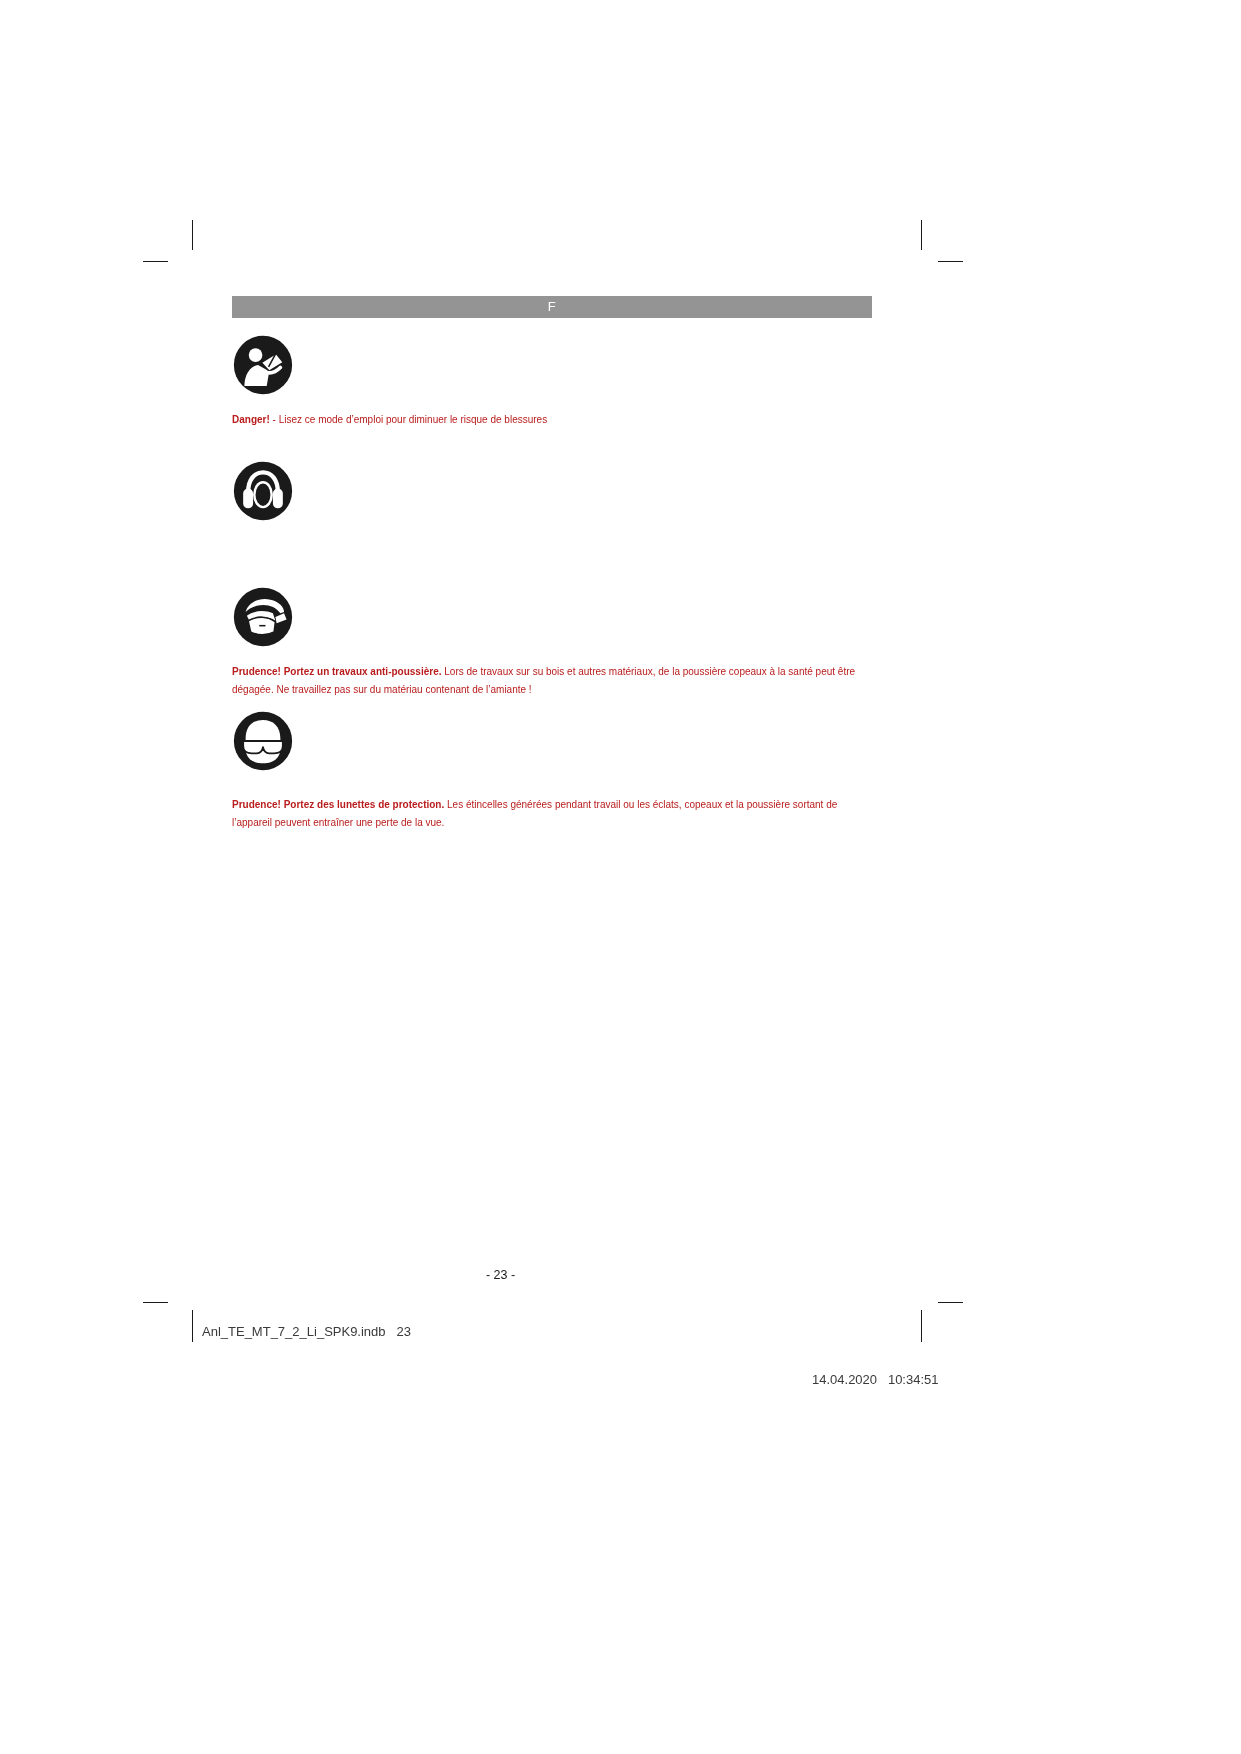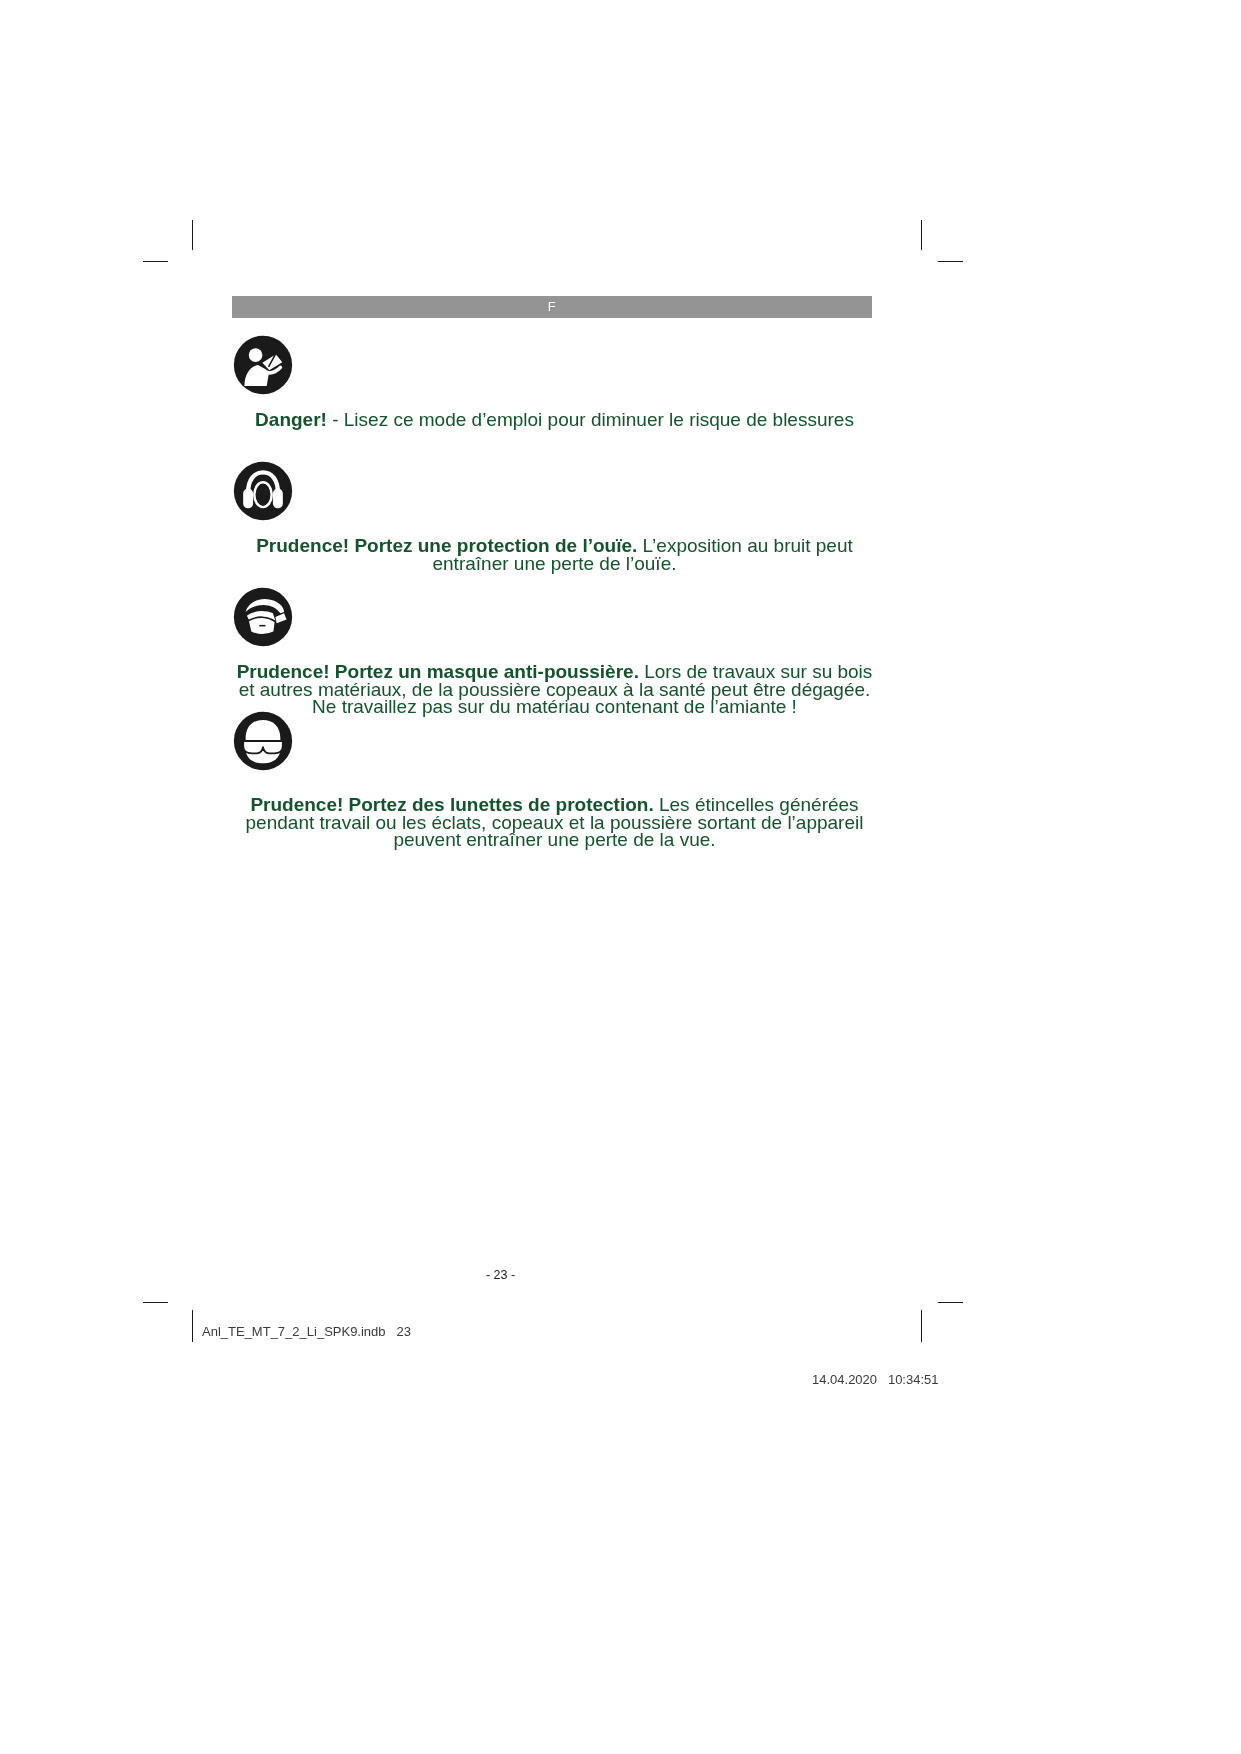--- a/index.html
+++ b/index.html
@@ -47,24 +47,24 @@
     position: absolute;
     left: 232px;
     width: 645px;
   }
   .pictogram {
     display: block;
     width: 62px;
     height: 62px;
   }
   .block-text {
-    font-size: 19px;
+    font-size: 10px;
     line-height: 17.5px;
-    color: #14532d;
-    text-align: center;
+    color: #b91c1c;
+    text-align: left;
   }
   .block-text b {
     font-weight: bold;
   }
 
   
   .page-number {
     position: absolute;
     left: 0;
     top: 1268px;
@@ -120,36 +120,33 @@
 
   <div class="safety-block" style="top:460px;">
     <svg class="pictogram" viewBox="0 0 100 100">
       <circle cx="50" cy="50" r="47" fill="#1a1a1a"></circle>
       <path d="M26 52 C26 32, 36 20, 50 20 C64 20, 74 32, 74 52" fill="none" stroke="#ffffff" stroke-width="7" stroke-linecap="round"></path>
       <rect x="18" y="46" width="16" height="32" rx="8" fill="#ffffff"></rect>
       <rect x="66" y="46" width="16" height="32" rx="8" fill="#ffffff"></rect>
       <ellipse cx="50" cy="56" rx="16" ry="22" fill="#ffffff"></ellipse>
       <ellipse cx="50" cy="56" rx="12" ry="18" fill="#1a1a1a"></ellipse>
     </svg>
-    <div class="block-text" style="margin-top:15px;">
-      <b>Prudence! Portez une protection de l’ouïe.</b><span> L’exposition au bruit peut entraîner une perte de l’ouïe.</span>
-    </div>
   </div>
 
   <div class="safety-block" style="top:586px;">
     <svg class="pictogram" viewBox="0 0 100 100">
       <circle cx="50" cy="50" r="47" fill="#1a1a1a"></circle>
       <path d="M22 42 C26 26, 44 18, 62 22 C76 25, 84 34, 84 42 L78 44 C70 32, 54 28, 40 32 C32 34, 26 38, 22 42 Z" fill="#ffffff"></path>
       <path d="M24 48 C34 40, 52 38, 66 44 L70 56 C58 48, 40 48, 28 56 Z" fill="#ffffff"></path>
       <path d="M26 56 C40 48, 58 48, 70 58 L68 74 C56 80, 42 80, 30 74 Z" fill="#ffffff" stroke="#1a1a1a" stroke-width="2.5"></path>
       <path d="M70 50 L84 44 L88 54 L72 60 Z" fill="#ffffff"></path>
       <path d="M44 64 L54 64" stroke="#1a1a1a" stroke-width="2.5"></path>
     </svg>
     <div class="block-text" style="margin-top:15px;">
-      <b>Prudence! Portez un masque anti-poussière.</b><span> Lors de travaux sur su bois et autres matériaux, de la poussière copeaux à la santé peut être dégagée. Ne travaillez pas sur du matériau contenant de l’amiante !</span>
+      <b>Prudence! Portez un travaux anti-poussière.</b><span> Lors de travaux sur su bois et autres matériaux, de la poussière copeaux à la santé peut être dégagée. Ne travaillez pas sur du matériau contenant de l’amiante !</span>
     </div>
   </div>
 
   <div class="safety-block" style="top:710px;">
     <svg class="pictogram" viewBox="0 0 100 100">
       <circle cx="50" cy="50" r="47" fill="#1a1a1a"></circle>
       <path d="M22 46 C22 26, 34 16, 50 16 C66 16, 78 26, 78 46 L78 62 C78 78, 66 86, 50 86 C34 86, 22 78, 22 62 Z" fill="#ffffff"></path>
       <path d="M18 50 L82 50 L82 58 C82 66, 76 70, 68 70 L60 70 C54 70, 51 66, 50 60 C49 66, 46 70, 40 70 L32 70 C24 70, 18 66, 18 58 Z" fill="#ffffff" stroke="#1a1a1a" stroke-width="3" stroke-linejoin="round"></path>
       <path d="M24 53 L44 53 L44 60 C44 65, 40 67, 35 67 L31 67 C26 67, 24 64, 24 59 Z" fill="#ffffff"></path>
       <path d="M56 53 L76 53 L76 59 C76 64, 73 67, 68 67 L64 67 C59 67, 56 65, 56 60 Z" fill="#ffffff"></path>

